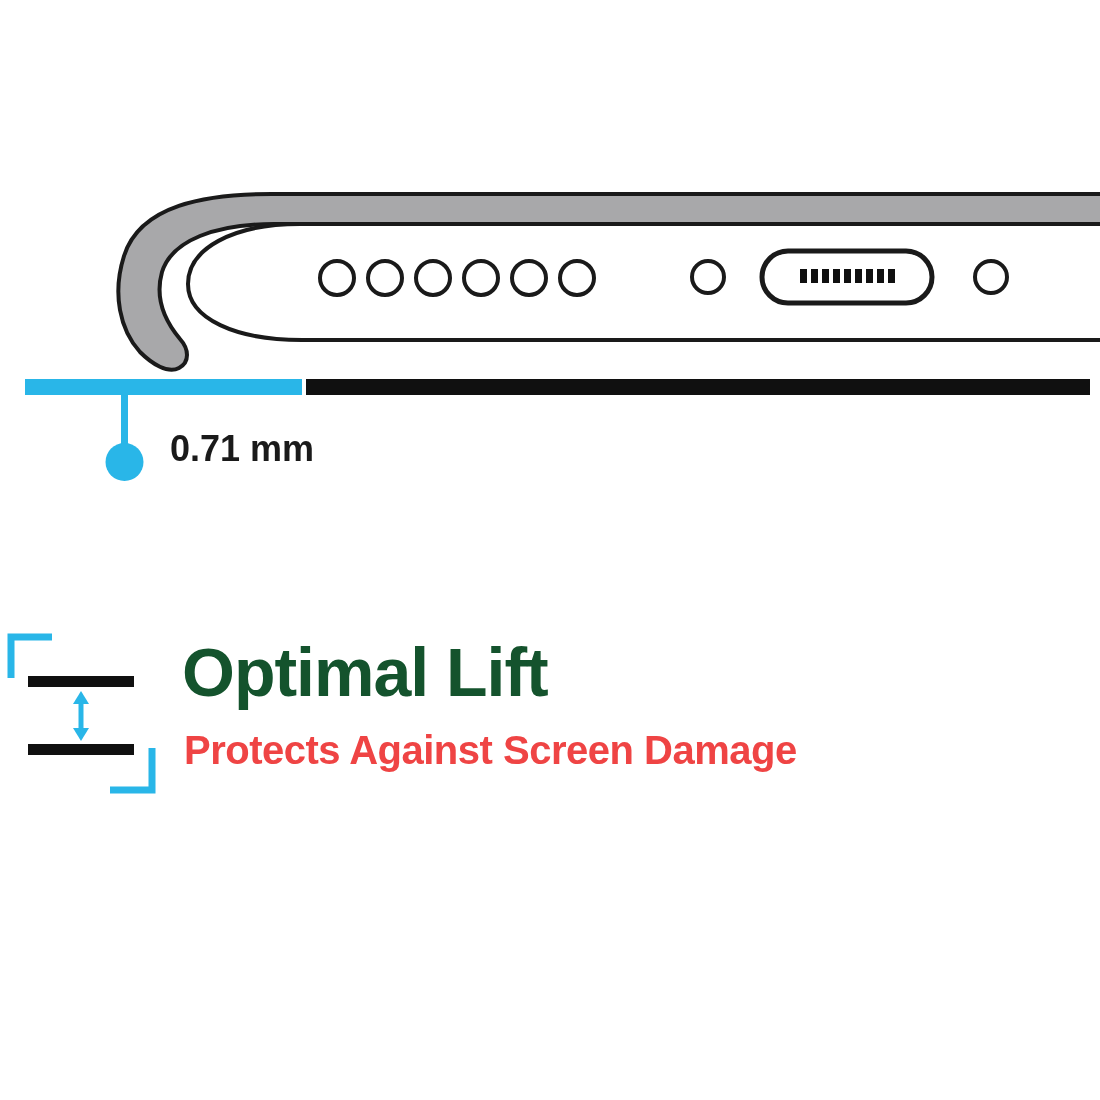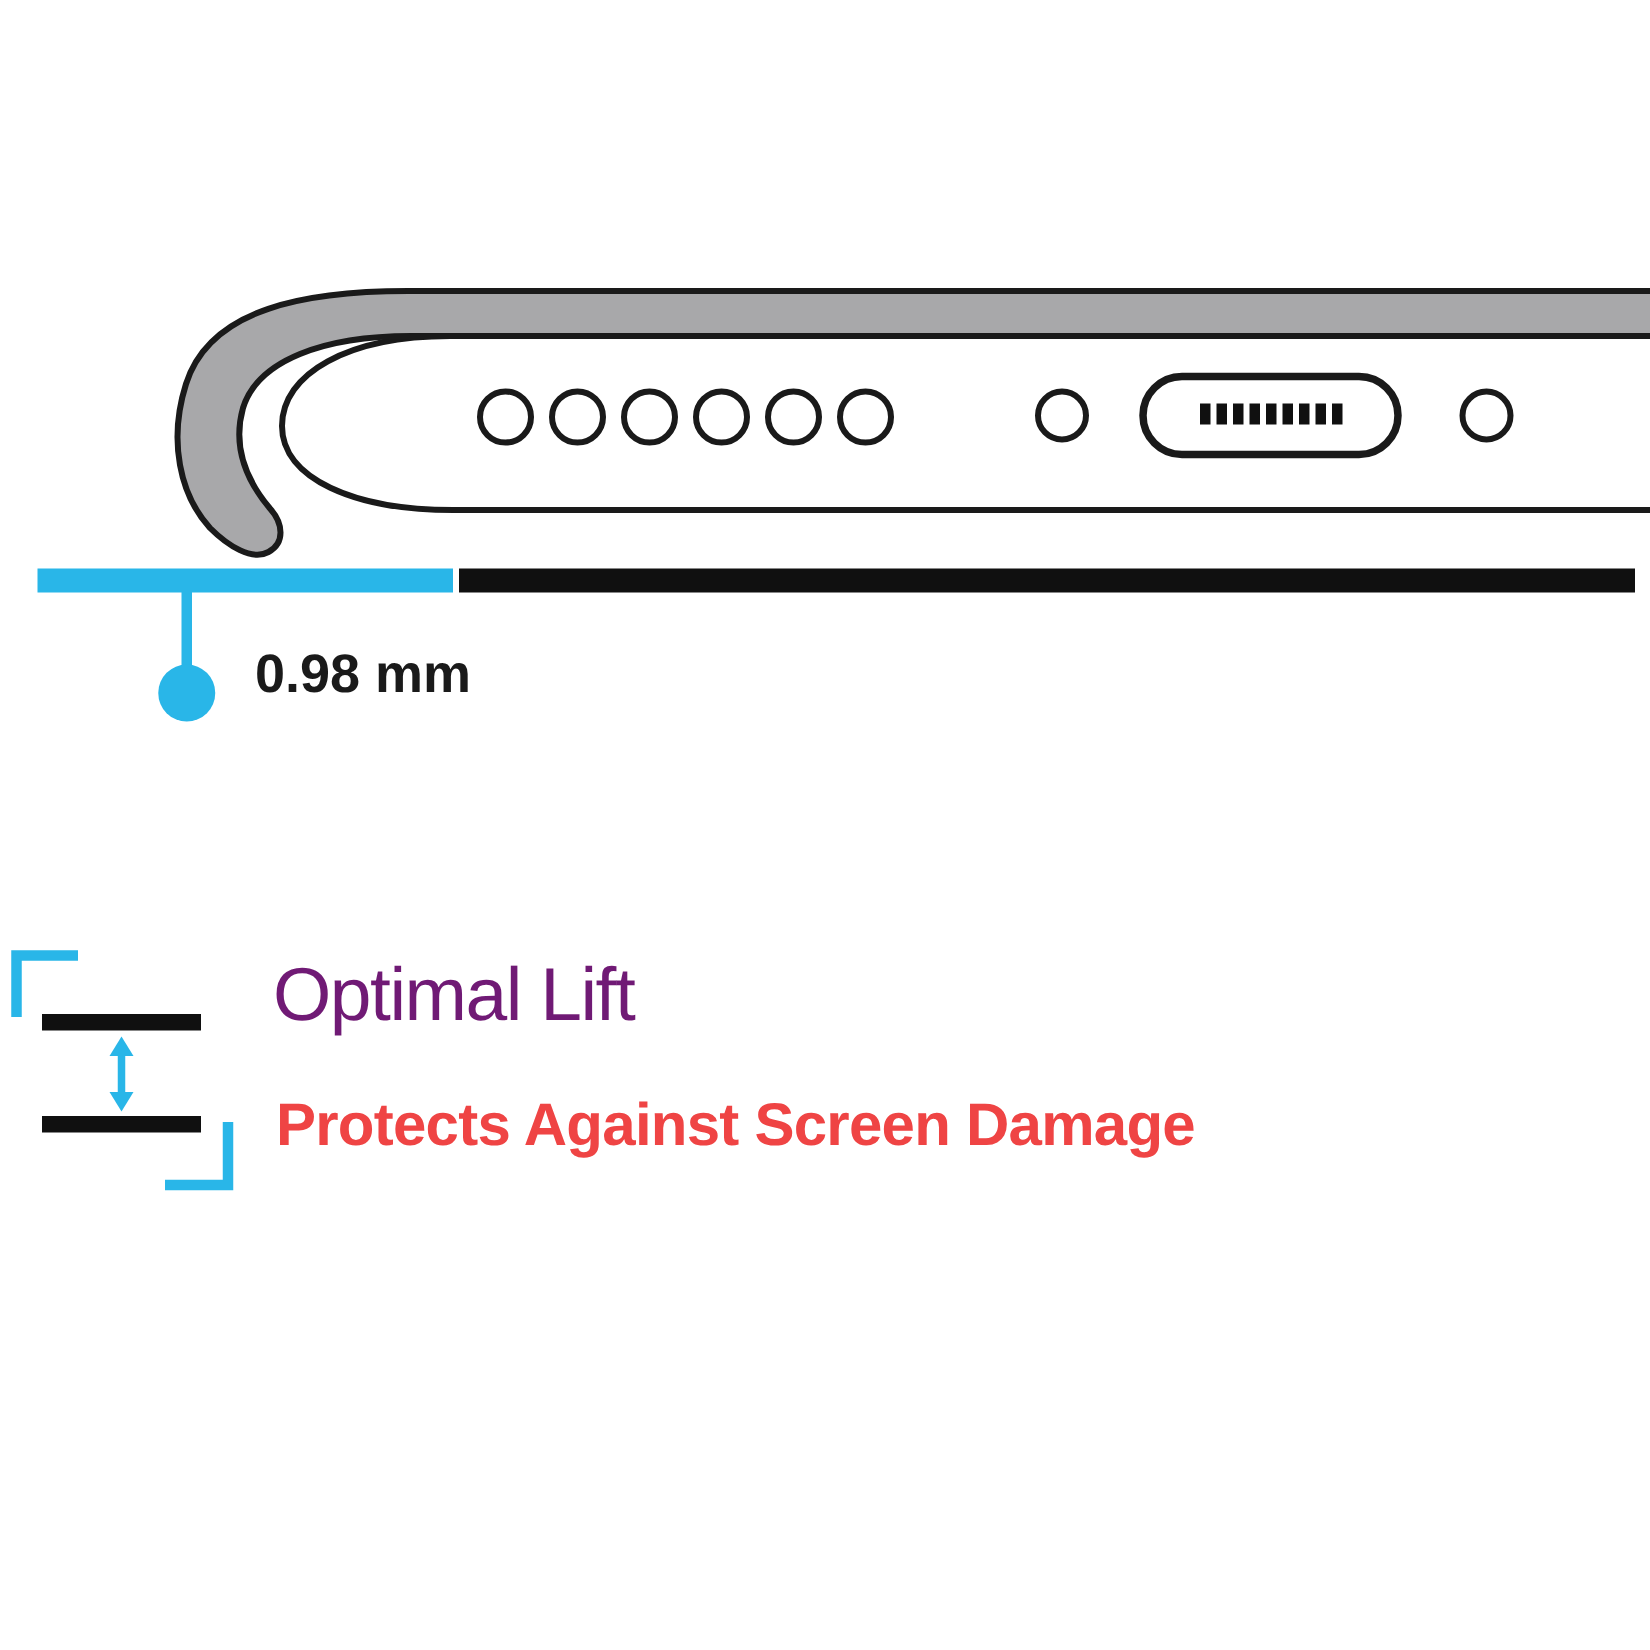--- a/index.html
+++ b/index.html
@@ -31,23 +31,23 @@
     top: 428px;
     font-size: 36px;
     font-weight: 700;
     color: #1a1a1a;
     letter-spacing: 0px;
     white-space: nowrap;
   }
   .feature-title {
     left: 182px;
     top: 638px;
-    font-size: 50px;
-    font-weight: 400;
-    color: #701a75;
+    font-size: 68px;
+    font-weight: 700;
+    color: #14532d;
     letter-spacing: -1px;
     line-height: 1;
     white-space: nowrap;
   }
   .feature-subtitle {
     left: 184px;
     top: 730px;
     font-size: 40px;
     font-weight: 700;
     color: #ef4444;
@@ -101,21 +101,21 @@
       <rect x="25" y="379" width="277" height="16" class="fill-cyan"></rect>
       <rect x="306" y="379" width="784" height="16" class="fill-black"></rect>
     </g>
 
     <g>
       <rect x="121" y="394" width="7" height="52" class="fill-cyan"></rect>
       <circle cx="124.5" cy="462" r="19" class="fill-cyan"></circle>
     </g>
   </svg>
 
-  <div class="abs measurement-label">0.98 mm</div>
+  <div class="abs measurement-label">0.71 mm</div>
 
   <svg class="abs" style="left:2px; top:628px;" width="170" height="175" viewBox="0 0 170 175">
     <polyline points="50,9 9,9 9,50" class="no-fill stroke-cyan" stroke-width="7"></polyline>
     <rect x="26" y="48" width="106" height="11" class="fill-black"></rect>
     <g>
       <line x1="79" y1="74" x2="79" y2="102" class="stroke-cyan" stroke-width="5"></line>
       <polygon points="79,63 71,76 87,76" class="fill-cyan"></polygon>
       <polygon points="79,113 71,100 87,100" class="fill-cyan"></polygon>
     </g>
     <rect x="26" y="116" width="106" height="11" class="fill-black"></rect>

